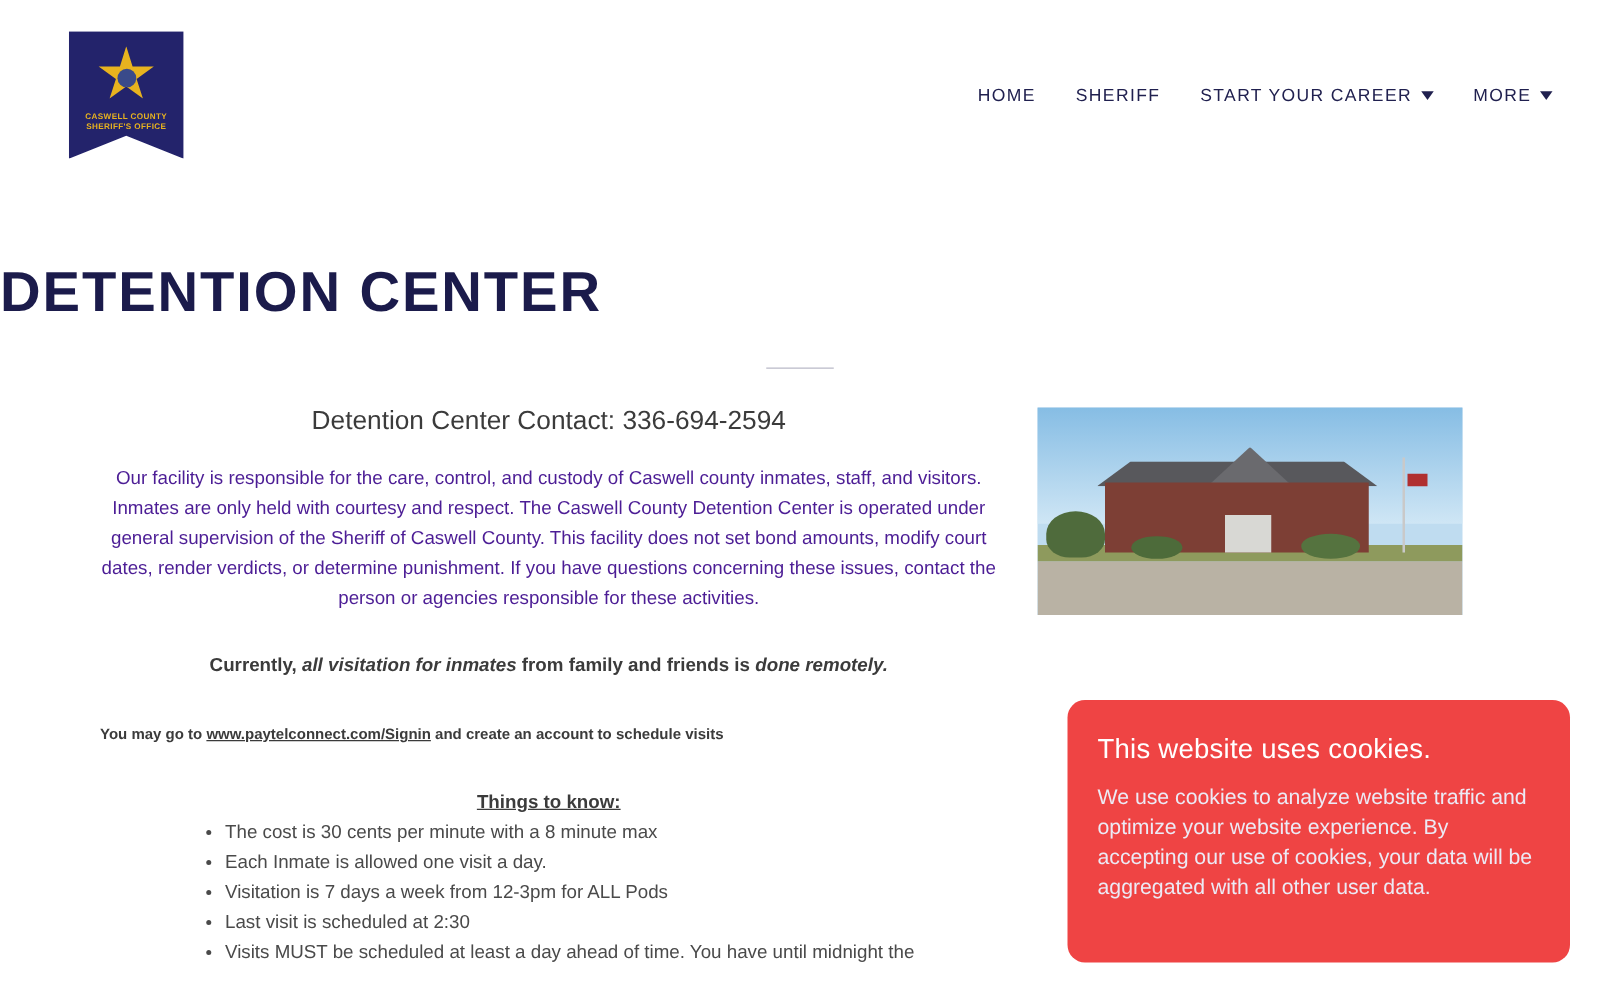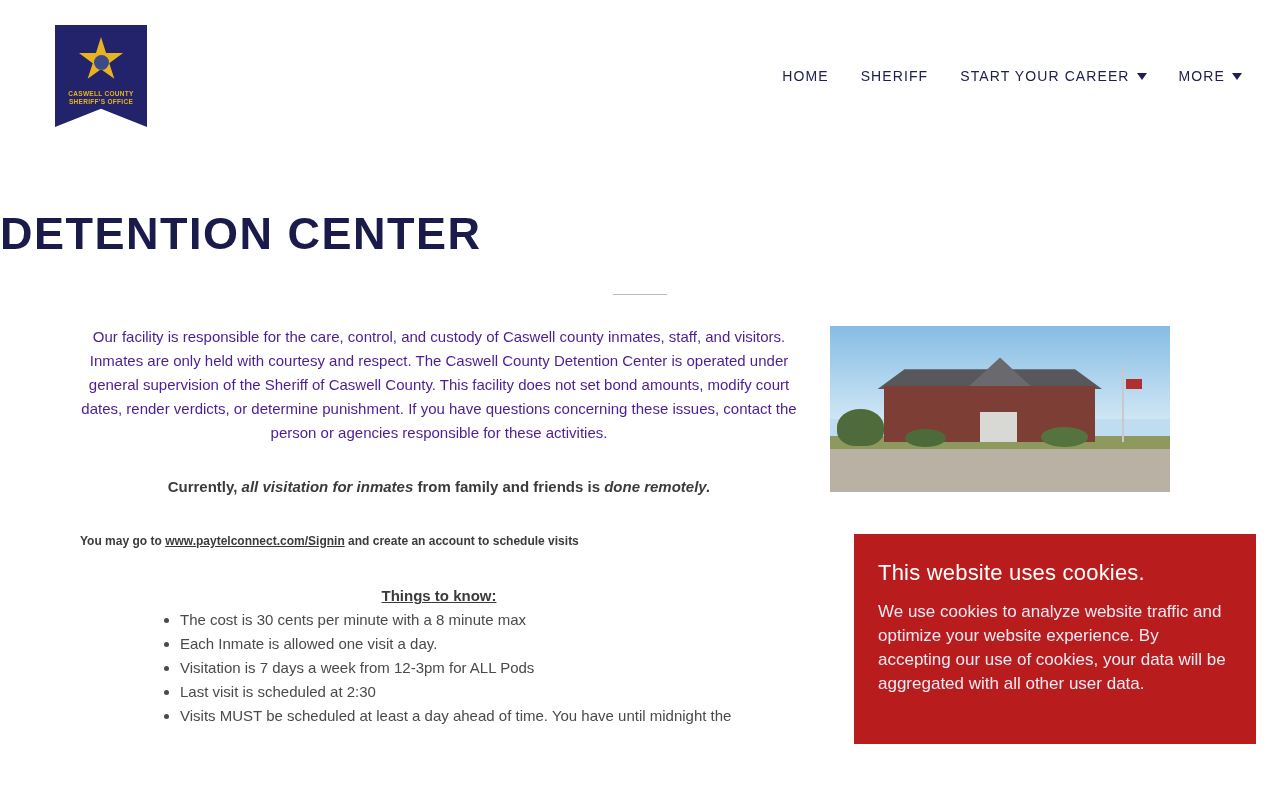--- a/index.html
+++ b/index.html
@@ -202,25 +202,26 @@
   .photo .tree { position:absolute; left:2%; bottom:28%; width:14%; height:22%; background:#4f6b3c; border-radius:50% 50% 40% 40%; }
   .photo .shrub1 { position:absolute; left:22%; bottom:27%; width:12%; height:11%; background:#4d6b3a; border-radius:50%; }
   .photo .shrub2 { position:absolute; left:62%; bottom:27%; width:14%; height:12%; background:#55733f; border-radius:50%; }
   .photo .pole { position:absolute; left:86%; bottom:30%; width:2px; height:46%; background:#c9c9c9; }
   .photo .flag { position:absolute; left:87%; bottom:62%; width:16px; height:10px; background:#b03030; }
 
   
   .cookie {
     position: absolute;
     right: 24px;
-    top: 534px;
+    top: 560px;
     width: 402px;
-    background: #b91c1c;
+    background: #ef4444;
     color: #ffffff;
     padding: 26px 24px 24px 24px;
+    border-radius: 14px;
   }
   .cookie-title {
     font-size: 22px;
     margin-bottom: 14px;
     letter-spacing: 0.2px;
   }
   .cookie-body {
     font-size: 17px;
     line-height: 24px;
     color: #eceaf5;
@@ -275,20 +276,21 @@
       </div>
     </div>
   </div>
 
   <div class="title">DETENTION CENTER</div>
   <div class="divider"></div>
 
   <div class="content">
 
     <div class="left-col">
+      <div class="contact-line">Detention Center Contact: 336-694-2594</div>
       <p class="para">Our facility is responsible for the care, control, and custody of Caswell county inmates, staff, and visitors. Inmates are only held with courtesy and respect. The Caswell County Detention Center is operated under general supervision of the Sheriff of Caswell County. This facility does not set bond amounts, modify court dates, render verdicts, or determine punishment. If you have questions concerning these issues, contact the person or agencies responsible for these activities.</p>
 
       <p class="bold-note">
         <span>Currently, </span><em>all visitation for inmates</em><span> from family and friends is </span><em>done remotely.</em>
       </p>
 
       <p class="link-note">
         <span>You may go to </span><a href="#">www.paytelconnect.com/Signin</a><span> and create an account to schedule visits</span>
       </p>
 

